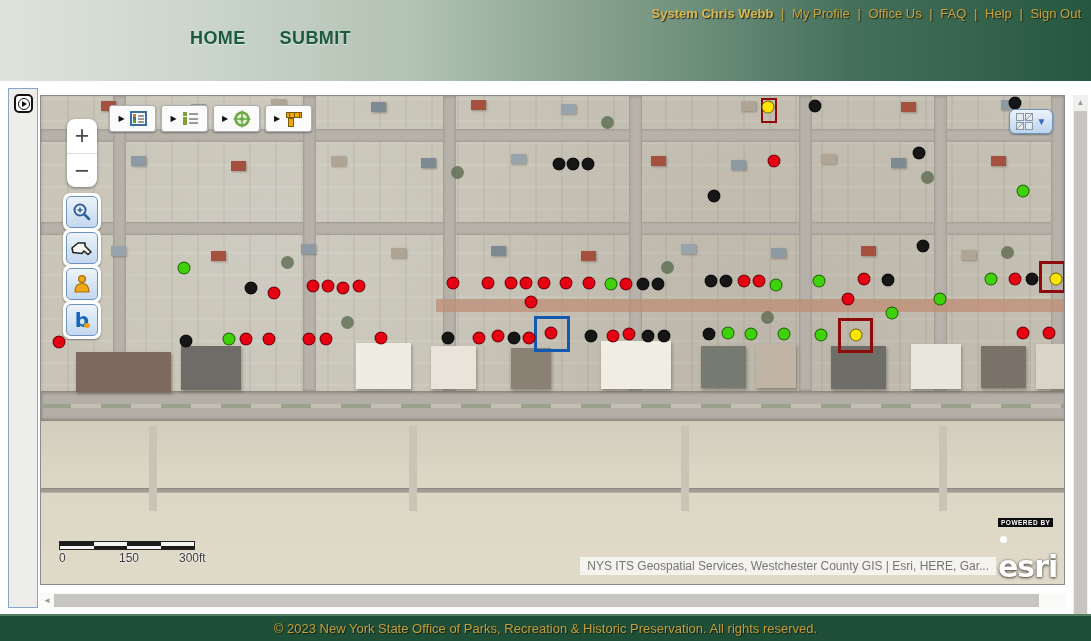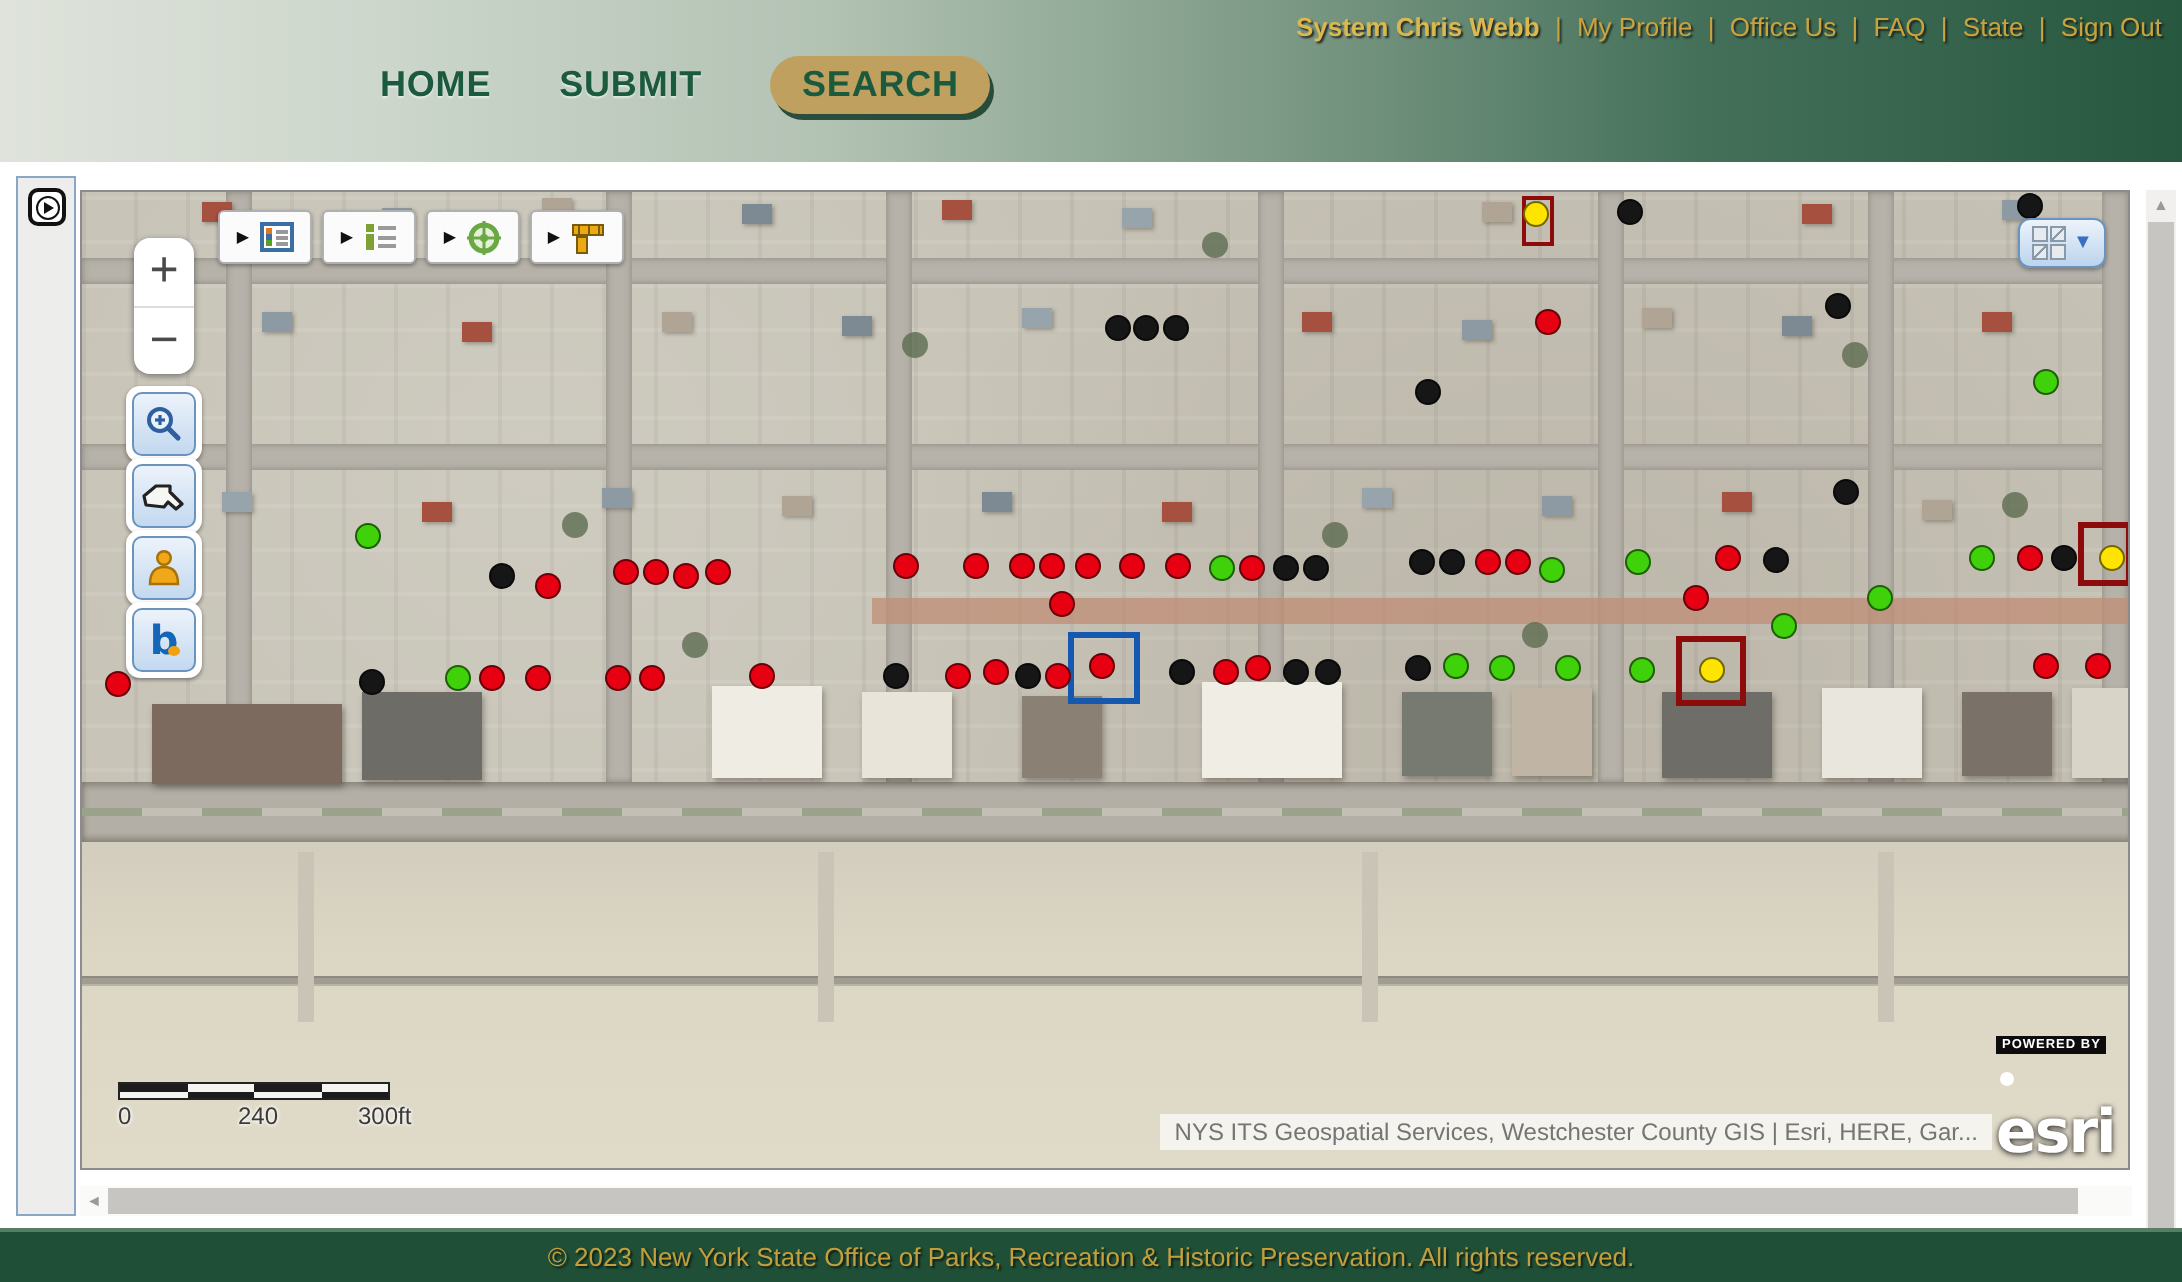--- a/index.html
+++ b/index.html
@@ -148,33 +148,32 @@
 </head>
 <body>
 
 <div id="app">
 
   <div class="header">
 
     <div class="nav">
       <span class="nav-item">HOME</span>
       <span class="nav-item">SUBMIT</span>
-      <span class="nav-item active">SEARCH</span>
     </div>
 
     <div class="user-bar">
       <span class="welcome">System Chris Webb</span>
       <span class="sep">|</span>
       <a>My Profile</a>
       <span class="sep">|</span>
       <a>Office Us</a>
       <span class="sep">|</span>
       <a>FAQ</a>
       <span class="sep">|</span>
-      <a>State</a>
+      <a>Help</a>
       <span class="sep">|</span>
       <a>Sign Out</a>
     </div>
   </div>
 
   <div class="content">
 
     <div class="side-strip">
       <div class="expand-btn">
         <span class="circ">
@@ -443,21 +442,21 @@
             <span class="w"></span>
             <span class="k"></span>
             <span class="w"></span>
           <span class="w"></span>
             <span class="k"></span>
             <span class="w"></span>
             <span class="k"></span>
         </div>
         <div class="sb-labels">
           <span class="l0">0</span>
-          <span class="l1">240</span>
+          <span class="l1">150</span>
           <span class="l2">300ft</span>
         </div>
       </div>
 
       <div class="attribution">NYS ITS Geospatial Services, Westchester County GIS  |  Esri, HERE, Gar...</div>
 
       <div class="esri">
         <div>
           <span class="pb">POWERED BY</span><span class="pb-dot"></span>
         </div>

